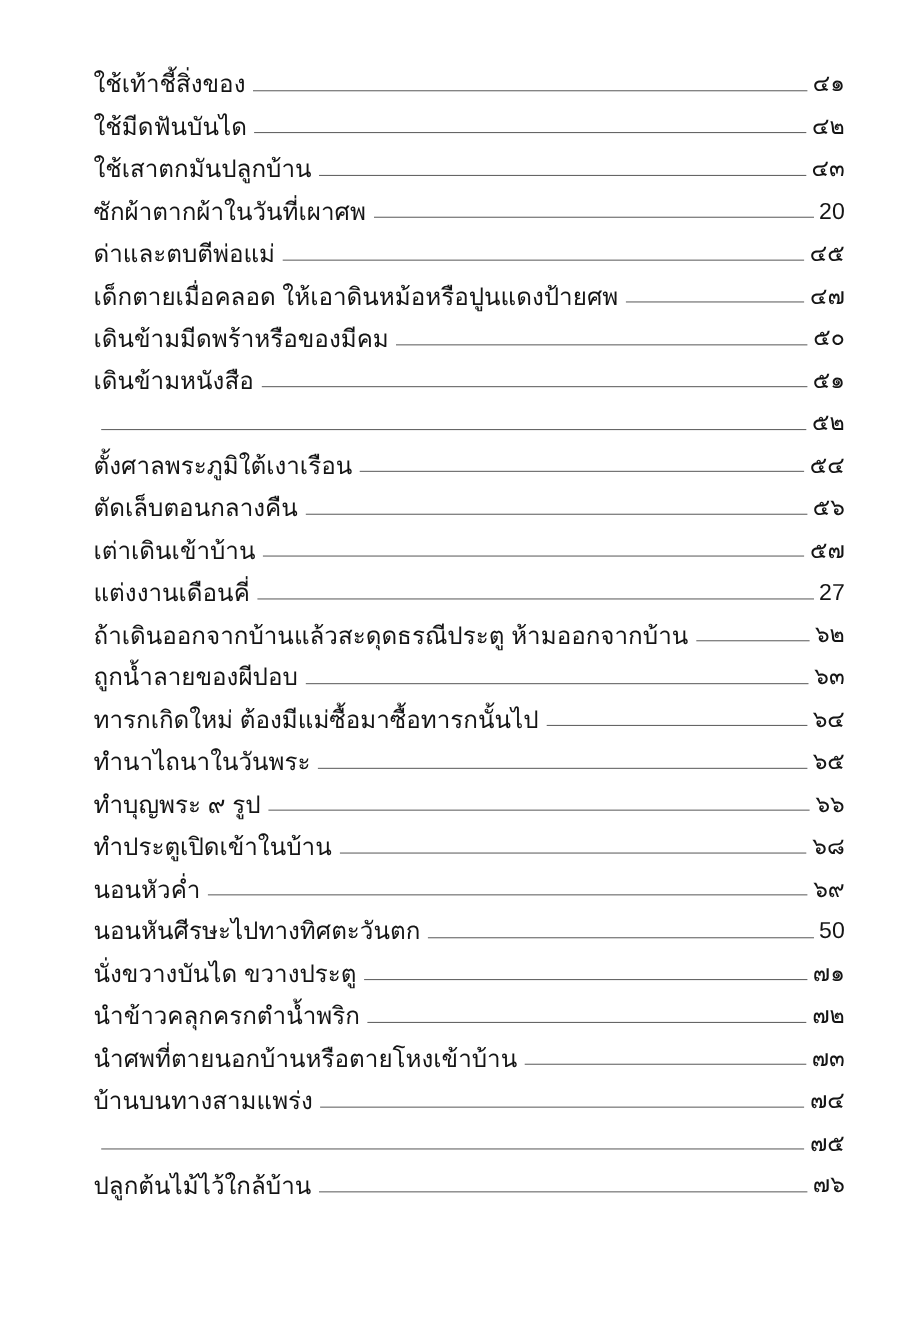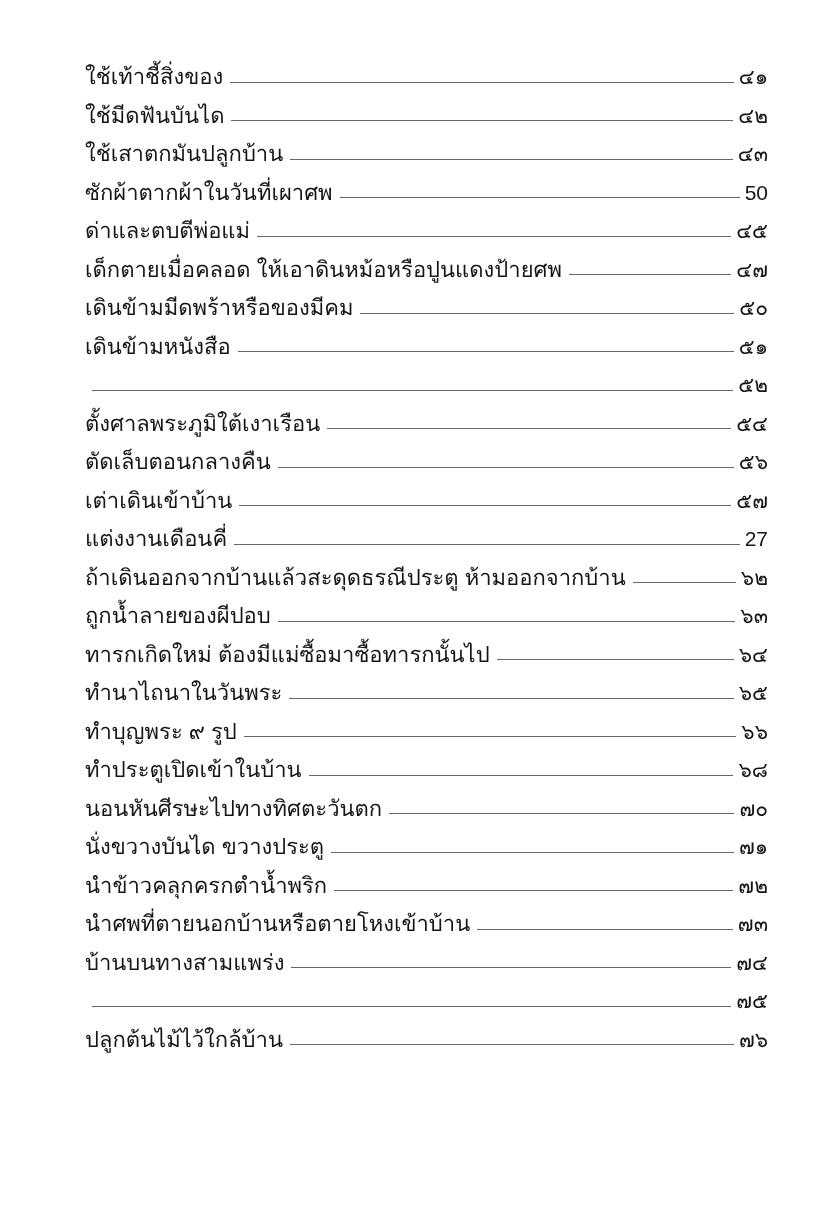--- a/index.html
+++ b/index.html
@@ -70,118 +70,123 @@
 
   <div class="toc-row">
     <span class="toc-title">ใช้เสาตกมันปลูกบ้าน</span>
     <span class="toc-leader"></span>
     <span class="toc-pagenum">๔๓</span>
   </div>
 
   <div class="toc-row">
     <span class="toc-title">ซักผ้าตากผ้าในวันที่เผาศพ</span>
     <span class="toc-leader"></span>
+    <span class="toc-pagenum">20</span>
+  </div>
+
+  <div class="toc-row">
+    <span class="toc-title">ด่าและตบตีพ่อแม่</span>
+    <span class="toc-leader"></span>
+    <span class="toc-pagenum">๔๕</span>
+  </div>
+
+  <div class="toc-row">
+    <span class="toc-title">เด็กตายเมื่อคลอด ให้เอาดินหม้อหรือปูนแดงป้ายศพ</span>
+    <span class="toc-leader"></span>
+    <span class="toc-pagenum">๔๗</span>
+  </div>
+
+
+  <div class="toc-row">
+    <span class="toc-title">เดินข้ามมีดพร้าหรือของมีคม</span>
+    <span class="toc-leader"></span>
+    <span class="toc-pagenum">๕๐</span>
+  </div>
+
+  <div class="toc-row">
+    <span class="toc-title">เดินข้ามหนังสือ</span>
+    <span class="toc-leader"></span>
+    <span class="toc-pagenum">๕๑</span>
+  </div>
+
+  <div class="toc-row">
+    <span class="toc-leader"></span>
+    <span class="toc-pagenum">๕๒</span>
+  </div>
+
+  <div class="toc-row">
+    <span class="toc-title">ตั้งศาลพระภูมิใต้เงาเรือน</span>
+    <span class="toc-leader"></span>
+    <span class="toc-pagenum">๕๔</span>
+  </div>
+
+  <div class="toc-row">
+    <span class="toc-title">ตัดเล็บตอนกลางคืน</span>
+    <span class="toc-leader"></span>
+    <span class="toc-pagenum">๕๖</span>
+  </div>
+
+  <div class="toc-row">
+    <span class="toc-title">เต่าเดินเข้าบ้าน</span>
+    <span class="toc-leader"></span>
+    <span class="toc-pagenum">๕๗</span>
+  </div>
+
+  <div class="toc-row">
+    <span class="toc-title">แต่งงานเดือนคี่</span>
+    <span class="toc-leader"></span>
+    <span class="toc-pagenum">27</span>
+  </div>
+
+  <div class="toc-row">
+    <span class="toc-title">ถ้าเดินออกจากบ้านแล้วสะดุดธรณีประตู ห้ามออกจากบ้าน</span>
+    <span class="toc-leader"></span>
+    <span class="toc-pagenum">๖๒</span>
+  </div>
+
+  <div class="toc-row">
+    <span class="toc-title">ถูกน้ำลายของผีปอบ</span>
+    <span class="toc-leader"></span>
+    <span class="toc-pagenum">๖๓</span>
+  </div>
+
+  <div class="toc-row">
+    <span class="toc-title">ทารกเกิดใหม่ ต้องมีแม่ซื้อมาซื้อทารกนั้นไป</span>
+    <span class="toc-leader"></span>
+    <span class="toc-pagenum">๖๔</span>
+  </div>
+
+  <div class="toc-row">
+    <span class="toc-title">ทำนาไถนาในวันพระ</span>
+    <span class="toc-leader"></span>
+    <span class="toc-pagenum">๖๕</span>
+  </div>
+
+  <div class="toc-row">
+    <span class="toc-title">ทำบุญพระ ๙ รูป</span>
+    <span class="toc-leader"></span>
+    <span class="toc-pagenum">๖๖</span>
+  </div>
+
+  <div class="toc-row">
+    <span class="toc-title">ทำประตูเปิดเข้าในบ้าน</span>
+    <span class="toc-leader"></span>
+    <span class="toc-pagenum">๖๘</span>
+  </div>
+
+  <div class="toc-row">
+    <span class="toc-title">นอนหัวค่ำ</span>
+    <span class="toc-leader"></span>
+    <span class="toc-pagenum">๖๙</span>
+  </div>
+
+  <div class="toc-row">
+    <span class="toc-title">นอนหันศีรษะไปทางทิศตะวันตก</span>
+    <span class="toc-leader"></span>
     <span class="toc-pagenum">50</span>
-  </div>
-
-  <div class="toc-row">
-    <span class="toc-title">ด่าและตบตีพ่อแม่</span>
-    <span class="toc-leader"></span>
-    <span class="toc-pagenum">๔๕</span>
-  </div>
-
-  <div class="toc-row">
-    <span class="toc-title">เด็กตายเมื่อคลอด ให้เอาดินหม้อหรือปูนแดงป้ายศพ</span>
-    <span class="toc-leader"></span>
-    <span class="toc-pagenum">๔๗</span>
-  </div>
-
-
-  <div class="toc-row">
-    <span class="toc-title">เดินข้ามมีดพร้าหรือของมีคม</span>
-    <span class="toc-leader"></span>
-    <span class="toc-pagenum">๕๐</span>
-  </div>
-
-  <div class="toc-row">
-    <span class="toc-title">เดินข้ามหนังสือ</span>
-    <span class="toc-leader"></span>
-    <span class="toc-pagenum">๕๑</span>
-  </div>
-
-  <div class="toc-row">
-    <span class="toc-leader"></span>
-    <span class="toc-pagenum">๕๒</span>
-  </div>
-
-  <div class="toc-row">
-    <span class="toc-title">ตั้งศาลพระภูมิใต้เงาเรือน</span>
-    <span class="toc-leader"></span>
-    <span class="toc-pagenum">๕๔</span>
-  </div>
-
-  <div class="toc-row">
-    <span class="toc-title">ตัดเล็บตอนกลางคืน</span>
-    <span class="toc-leader"></span>
-    <span class="toc-pagenum">๕๖</span>
-  </div>
-
-  <div class="toc-row">
-    <span class="toc-title">เต่าเดินเข้าบ้าน</span>
-    <span class="toc-leader"></span>
-    <span class="toc-pagenum">๕๗</span>
-  </div>
-
-  <div class="toc-row">
-    <span class="toc-title">แต่งงานเดือนคี่</span>
-    <span class="toc-leader"></span>
-    <span class="toc-pagenum">27</span>
-  </div>
-
-  <div class="toc-row">
-    <span class="toc-title">ถ้าเดินออกจากบ้านแล้วสะดุดธรณีประตู ห้ามออกจากบ้าน</span>
-    <span class="toc-leader"></span>
-    <span class="toc-pagenum">๖๒</span>
-  </div>
-
-  <div class="toc-row">
-    <span class="toc-title">ถูกน้ำลายของผีปอบ</span>
-    <span class="toc-leader"></span>
-    <span class="toc-pagenum">๖๓</span>
-  </div>
-
-  <div class="toc-row">
-    <span class="toc-title">ทารกเกิดใหม่ ต้องมีแม่ซื้อมาซื้อทารกนั้นไป</span>
-    <span class="toc-leader"></span>
-    <span class="toc-pagenum">๖๔</span>
-  </div>
-
-  <div class="toc-row">
-    <span class="toc-title">ทำนาไถนาในวันพระ</span>
-    <span class="toc-leader"></span>
-    <span class="toc-pagenum">๖๕</span>
-  </div>
-
-  <div class="toc-row">
-    <span class="toc-title">ทำบุญพระ ๙ รูป</span>
-    <span class="toc-leader"></span>
-    <span class="toc-pagenum">๖๖</span>
-  </div>
-
-  <div class="toc-row">
-    <span class="toc-title">ทำประตูเปิดเข้าในบ้าน</span>
-    <span class="toc-leader"></span>
-    <span class="toc-pagenum">๖๘</span>
-  </div>
-
-
-  <div class="toc-row">
-    <span class="toc-title">นอนหันศีรษะไปทางทิศตะวันตก</span>
-    <span class="toc-leader"></span>
-    <span class="toc-pagenum">๗๐</span>
   </div>
 
   <div class="toc-row">
     <span class="toc-title">นั่งขวางบันได ขวางประตู</span>
     <span class="toc-leader"></span>
     <span class="toc-pagenum">๗๑</span>
   </div>
 
   <div class="toc-row">
     <span class="toc-title">นำข้าวคลุกครกตำน้ำพริก</span>

